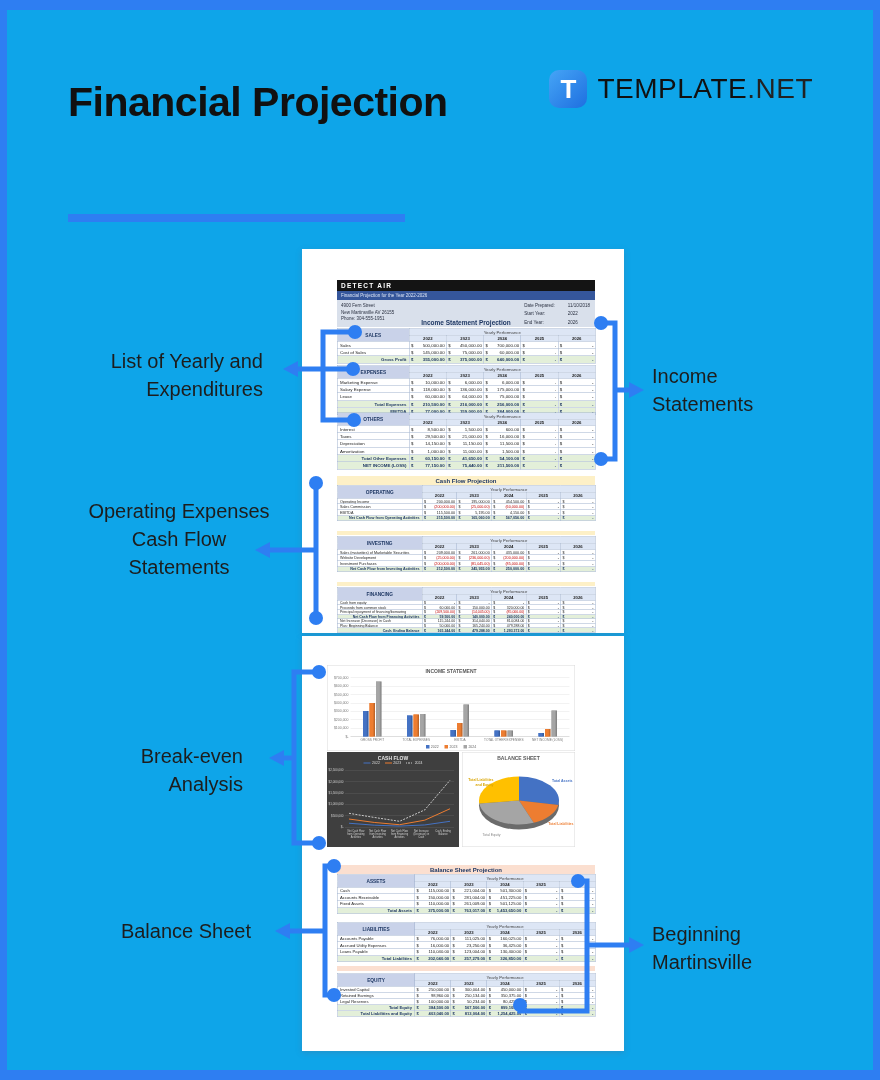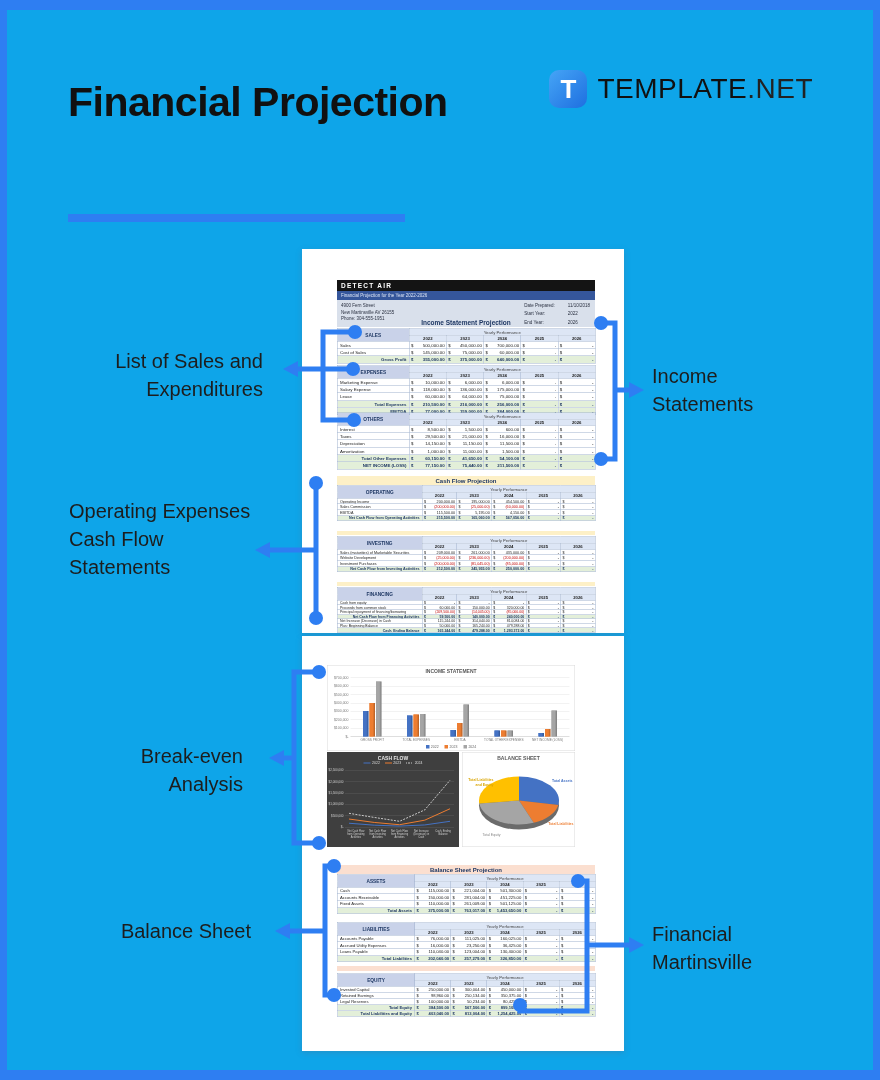--- a/index.html
+++ b/index.html
@@ -74,21 +74,21 @@
   .dark-xlab{font-size:5.2px;line-height:6px;color:#cfcfcf;text-align:center;white-space:normal;}
   .pie-lab{position:absolute;font-size:7px;line-height:9px;font-weight:bold;}
   
   .overlay{position:absolute;left:0;top:0;pointer-events:none;}
   .overlay path,.overlay line{stroke:#2e7ef2;stroke-width:5;fill:none;}
   .overlay circle{fill:#2e7ef2;}
   .overlay polygon{fill:#2e7ef2;}
   
   .callout{position:absolute;font-size:20px;line-height:28px;color:#1d1d1d;}
   .co-sales{right:610px;top:337px;text-align:right;}
-  .co-operating{left:62px;width:220px;top:487px;text-align:left;}
+  .co-operating{left:62px;width:220px;top:487px;text-align:center;}
   .co-breakeven{right:630px;top:732px;text-align:right;}
   .co-balance{right:622px;top:907px;text-align:right;}
   .co-income{left:645px;top:352px;text-align:left;}
   .co-predictions{left:645px;top:910px;text-align:left;}
 </style>
 </head>
 <body>
 
 <div class="frame">
 
@@ -1893,37 +1893,37 @@
     <g>
       <path d="M571,871 H580 V1001 H513 V995"></path>
       <line x1="580" y1="935" x2="624" y2="935"></line>
       <polygon points="637,935 622,927 622,943"></polygon>
       <circle cx="571" cy="871" r="7"></circle>
       <circle cx="513" cy="995" r="7"></circle>
     </g>
   </svg>
 
   <div class="callout co-sales">
-    <div>List of Sales and</div>
+    <div>List of Yearly and</div>
     <div>Expenditures</div>
   </div>
   <div class="callout co-operating">
     <div>Operating Expenses</div>
     <div>Cash Flow</div>
     <div>Statements</div>
   </div>
   <div class="callout co-breakeven">
     <div>Break-even</div>
     <div>Analysis</div>
   </div>
   <div class="callout co-balance">
     <div>Balance Sheet</div>
   </div>
   <div class="callout co-income">
     <div>Income</div>
     <div>Statements</div>
   </div>
   <div class="callout co-predictions">
-    <div>Financial</div>
+    <div>Beginning</div>
     <div>Martinsville</div>
   </div>
 
 </div>
 
 </body></html>

